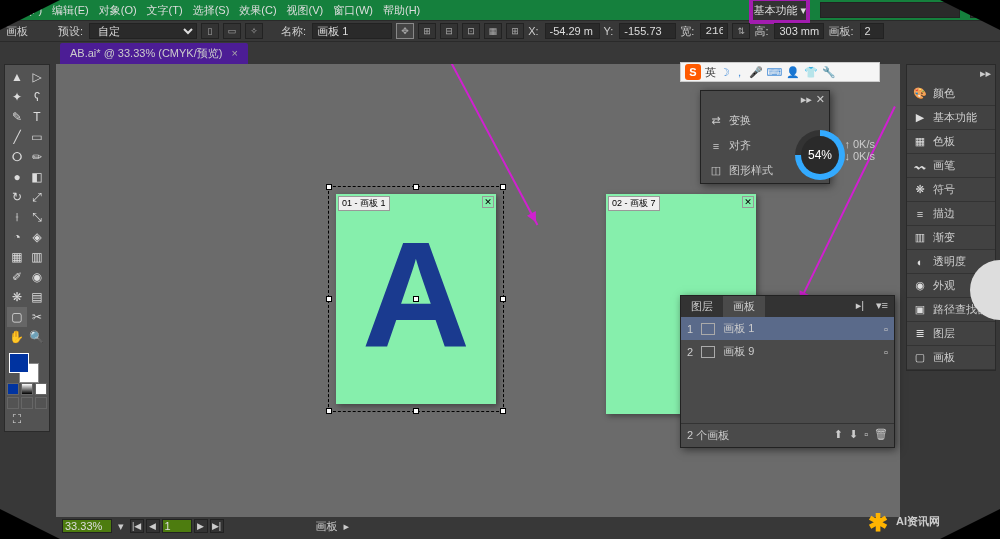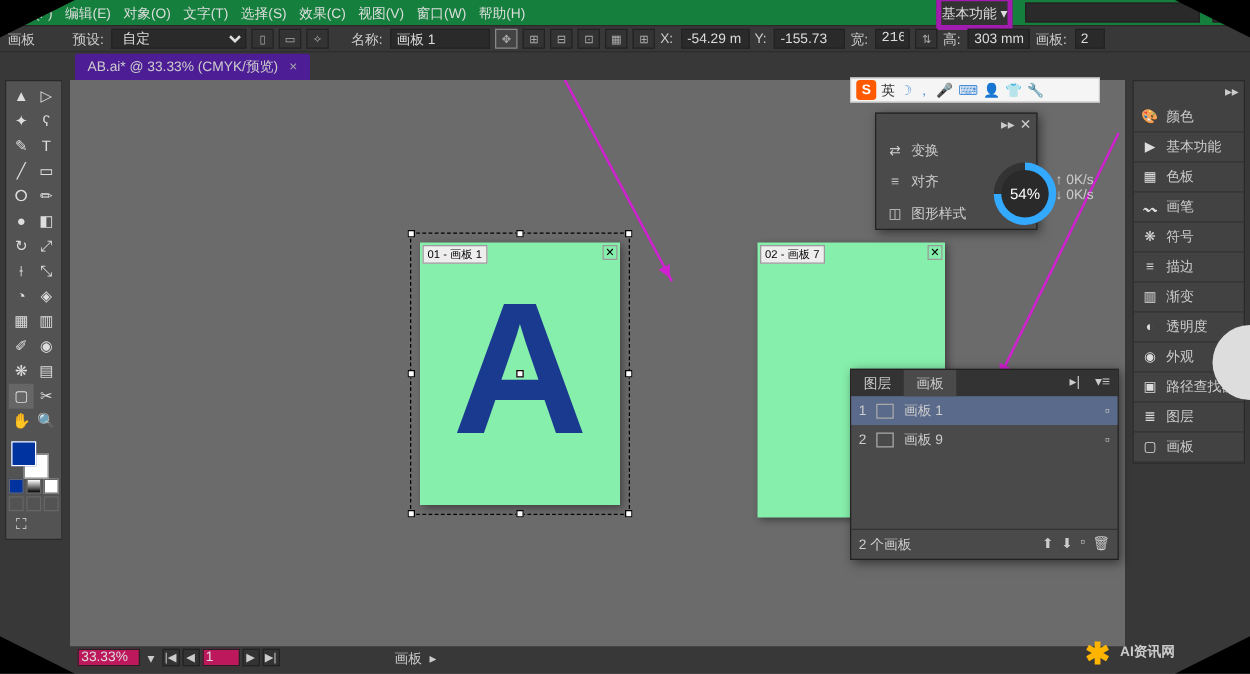--- a/index.html
+++ b/index.html
@@ -51,21 +51,21 @@
 .fp2 .list .li{display:flex;align-items:center;padding:4px 6px;gap:8px}
 .fp2 .list .li.sel{background:#5a6a8a}
 .fp2 .foot{display:flex;align-items:flex-start;justify-content:space-between;padding:4px 6px;border-top:1px solid #333}
 .progress{position:absolute;left:795px;top:130px;width:50px;height:50px;border-radius:50%;background:conic-gradient(#3af 0 270deg,#333 270deg 360deg);display:flex;align-items:center;justify-content:center}
 .progress .inner{width:38px;height:38px;border-radius:50%;background:#2a2a2a;display:flex;align-items:center;justify-content:center;color:#fff;font-size:12px}
 .progress .sp{position:absolute;right:-30px;top:8px;font-size:8px;color:#ccc}
 .imebar{position:absolute;left:680px;top:62px;width:200px;height:20px;background:#f5f5f5;border:1px solid #ccc;display:flex;align-items:center;padding:0 4px;gap:4px}
 .imebar .s{width:16px;height:16px;background:#ff5a00;color:#fff;font-weight:bold;text-align:center;line-height:16px;border-radius:3px}
 .imebar span{color:#333;font-size:11px}
 .statusbar{position:absolute;left:56px;bottom:4px;right:100px;height:18px;background:#383838;display:flex;align-items:center;gap:6px;padding:0 6px}
-.statusbar input{width:50px;background:#be185d;border:1px solid #222;color:#ddd;height:14px;padding:0 2px}
+.statusbar input{width:50px;background:#4d7c0f;border:1px solid #222;color:#ddd;height:14px;padding:0 2px}
 .statusbar .nav{display:flex;gap:2px}
 .statusbar .nav span{width:14px;height:14px;background:#333;border:1px solid #222;text-align:center;line-height:12px;font-size:9px}
 .corner{position:absolute;width:0;height:0}
 .c-tl{top:0;left:0;border-top:30px solid #000;border-right:60px solid transparent}
 .c-tr{top:0;right:0;border-top:30px solid #000;border-left:60px solid transparent}
 .c-bl{bottom:0;left:0;border-bottom:30px solid #000;border-right:60px solid transparent}
 .c-br{bottom:0;right:0;border-bottom:30px solid #000;border-left:60px solid transparent}
 .watermark{position:absolute;right:60px;bottom:6px;display:flex;align-items:center;gap:4px;font-size:16px;color:#3af;font-weight:bold}
 .watermark .logo{width:24px;height:24px;position:relative}
 .watermark .logo::before{content:"✱";color:#ffb400;font-size:24px;position:absolute}

